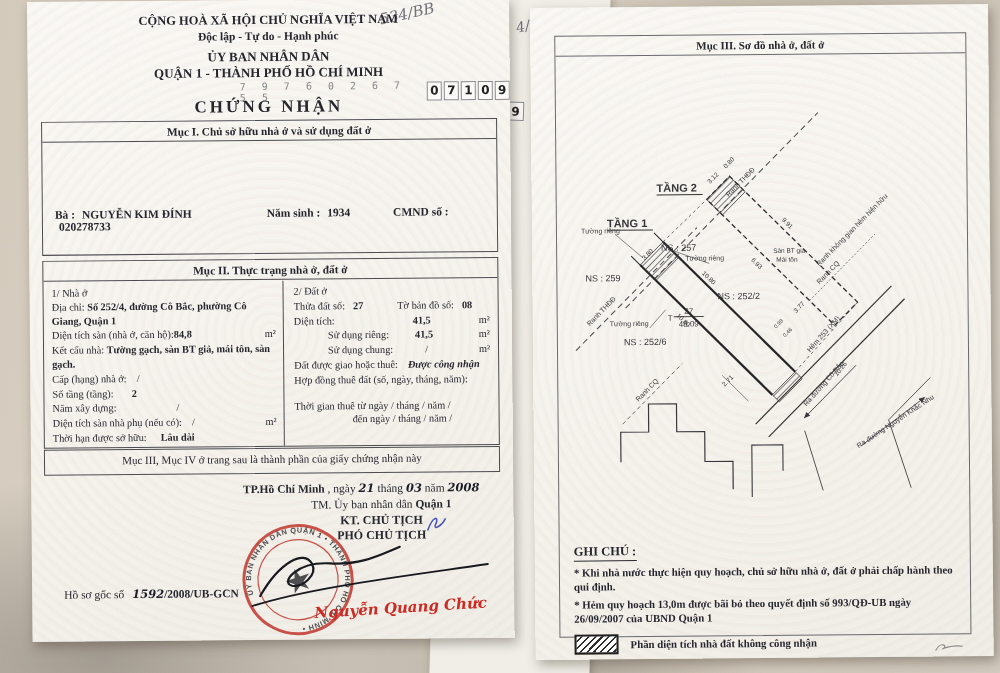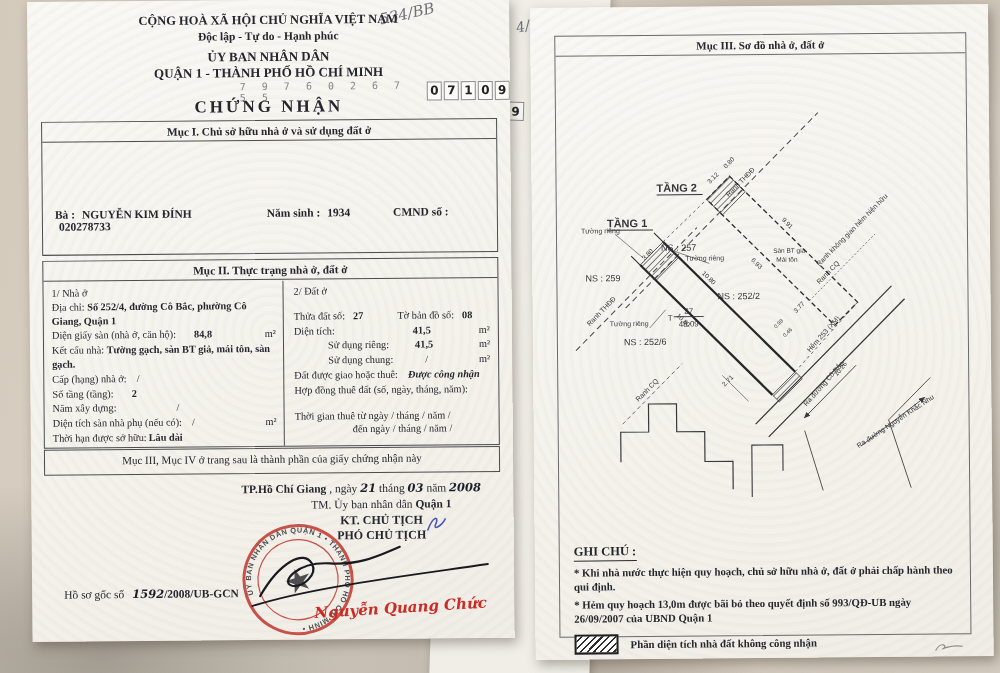--- a/index.html
+++ b/index.html
@@ -88,22 +88,22 @@
     <div class="box" style="left:13px;top:259px;width:454px;height:186px;">
       <div class="boxhead" style="font-size:11.3px;">Mục II. Thực trạng nhà ở, đất ở</div>
       <div class="cols">
         <div class="colL small">
           <div>1/ Nhà ở</div>
           <div>
             <span>Địa chỉ:</span>
             <span class="v">Số 252/4, đường Cô Bắc, phường Cô Giang, Quận 1</span>
           </div>
           <div class="row">
-            <span>Diện giấy sàn (nhà ở, căn hộ):</span>
-            <span class="v" style="margin-left:18px;">84,8</span>
+            <span>Diện tích sàn (nhà ở, căn hộ):</span>
+            <span class="v" style="margin-left:0;">84,8</span>
             <span class="unit">m²</span>
           </div>
           <div>
             <span>Kết cấu nhà:</span>
             <span class="v">Tường gạch, sàn BT giả, mái tôn, sàn gạch.</span>
           </div>
           <div class="row">
             <span>Cấp (hạng) nhà ở:</span>
             <span style="margin-left:10px;">/</span>
           </div>
@@ -115,30 +115,30 @@
             <span>Năm xây dựng:</span>
             <span style="margin-left:60px;">/</span>
           </div>
           <div class="row">
             <span>Diện tích sàn nhà phụ (nếu có):</span>
             <span style="margin-left:10px;">/</span>
             <span class="unit">m²</span>
           </div>
           <div class="row">
             <span>Thời hạn được sở hữu:</span>
-            <span class="v" style="margin-left:2px;">Lâu dài</span>
+            <span class="v" style="margin-left:14px;">Lâu dài</span>
           </div>
         </div>
         <div class="colR small">
           <div>2/ Đất ở</div>
           <div class="row">
             <span>Thửa đất số:</span>
             <span class="v" style="margin-left:8px;">27</span>
             <span style="margin-left:34px;">Tờ bản đồ số:</span>
-            <span class="v" style="margin-left:8px;margin-top:10px;">08</span>
+            <span class="v" style="margin-left:8px;">08</span>
           </div>
           <div class="row">
             <span>Diện tích:</span>
             <span class="v" style="margin-left:78px;">41,5</span>
             <span class="unit">m²</span>
           </div>
           <div class="row" style="padding-left:34px;">
             <span>Sử dụng riêng:</span>
             <span class="v" style="margin-left:26px;">41,5</span>
             <span class="unit">m²</span>
@@ -157,21 +157,21 @@
           <div style="padding-left:58px;">đến ngày  /      tháng  /       năm  /</div>
         </div>
       </div>
     </div>
 
     <div class="box" style="left:13px;top:448px;width:454px;height:24px;">
       <div class="ctr" style="padding-top:4px;font-size:11px;">Mục III, Mục IV ở trang sau là thành phần của giấy chứng nhận này</div>
     </div>
 
     <div class="abs" style="left:150px;top:482px;width:360px;text-align:center;font-size:11.5px;">
-      <span class="v">TP.Hồ Chí Giang</span>
+      <span class="v">TP.Hồ Chí Minh</span>
       <span>, ngày</span>
       <span class="hw">21</span>
       <span>tháng</span>
       <span class="hw">03</span>
       <span>năm</span>
       <span class="hw">2008</span>
     </div>
     <div class="abs" style="left:170px;top:499px;width:360px;text-align:center;font-size:11.5px;">
       <span>TM. Ủy ban nhân dân</span>
       <span class="v">Quận 1</span>

